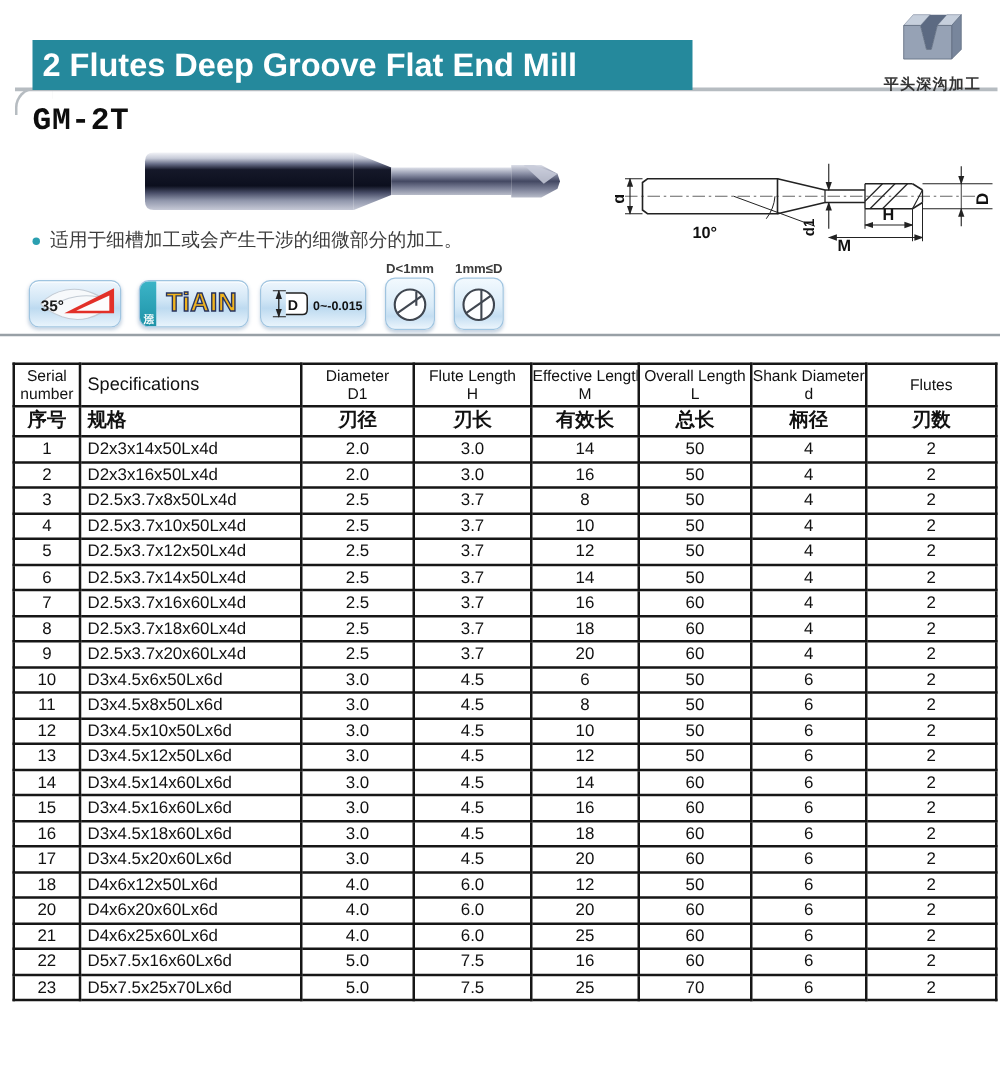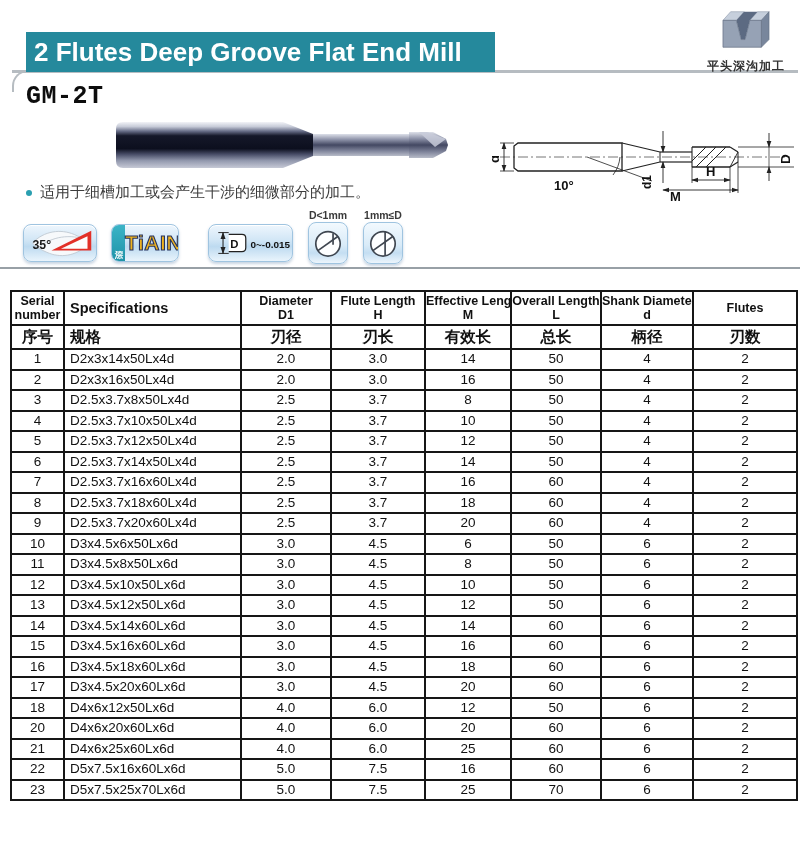--- a/index.html
+++ b/index.html
@@ -4,42 +4,42 @@
 <style>
   html,body{margin:0;padding:0;}
   body{width:800px;height:854px;background:#fff;font-family:"Liberation Sans",sans-serif;position:relative;overflow:hidden;color:#111;}
   .abs{position:absolute;}
 
   
   .top-rule{left:12px;top:70px;width:786px;height:2.5px;background:#b6bcc1;z-index:1;}
   .rule-corner{left:12px;top:70px;width:28px;height:20px;border-top:2.5px solid #b6bcc1;border-left:2.5px solid #b6bcc1;border-top-left-radius:16px;z-index:1;background:transparent;}
 
   
-  .banner{left:26px;top:32px;width:469px;height:40px;background:#25899c;color:#fff;
+  .banner{left:26px;top:32px;width:528px;height:40px;background:#25899c;color:#fff;
     font-size:26px;font-weight:bold;line-height:40px;padding-left:8px;box-sizing:border-box;
     white-space:nowrap;z-index:2;letter-spacing:0;}
 
   
   .corner-block{left:698px;top:5px;width:96px;text-align:center;z-index:2;}
   .corner-block .cap{font-size:12px;font-weight:bold;color:#333;margin-top:1px;letter-spacing:1px;font-family:Liberation Mono, monospace;}
 
   .model{left:26px;top:82px;font-size:25px;font-weight:bold;color:#0d0d0d;letter-spacing:.5px;font-family:Liberation Mono, monospace;}
 
   .photo{left:113px;top:121px;width:335px;height:48px;}
 
   .feature{left:26px;top:183px;font-size:15px;color:#3c3c3c;display:flex;align-items:center;}
   .feature .dot{width:6px;height:6px;border-radius:50%;background:#2a9fb0;margin-right:8px;flex:0 0 auto;}
 
   
   .badge{border-radius:8px;border:1px solid #9fc4e0;box-sizing:border-box;
     background:linear-gradient(180deg,#eef6fd 0%,#d3e7f6 40%,#bddaf0 60%,#e9f4fc 100%);
     box-shadow:0 2px 3px rgba(130,160,190,.45), inset 0 1px 0 #fff;
     display:flex;align-items:center;justify-content:center;overflow:hidden;}
   .b-helix{left:23px;top:224px;width:74px;height:38px;}
-  .b-coat{left:111px;top:224px;width:68px;height:38px;padding:0;justify-content:flex-start;}
+  .b-coat{left:111px;top:224px;width:88px;height:38px;padding:0;justify-content:flex-start;}
   .b-tol{left:208px;top:224px;width:85px;height:38px;}
   .coat-strip{width:13px;height:100%;background:linear-gradient(180deg,#3cb4c7,#1e93a8);
     color:#fff;font-size:9px;line-height:13px;writing-mode:vertical-rl;text-orientation:upright;
     display:flex;align-items:center;justify-content:center;flex:0 0 auto;}
   .tiain{flex:1;text-align:center;font-size:21px;font-weight:800;color:#f0b41e;
     -webkit-text-stroke:1.1px #27335e;letter-spacing:.5px;}
   .flute-group{width:56px;text-align:center;}
   .fg-small{left:300px;top:209px;}
   .fg-large{left:355px;top:209px;}
   .flute-cap{font-size:10.5px;font-weight:bold;color:#3a3a3a;margin-bottom:1px;white-space:nowrap;}
@@ -48,21 +48,21 @@
     box-shadow:0 2px 3px rgba(130,160,190,.45);display:flex;align-items:center;justify-content:center;}
 
   .drawing{left:492px;top:113px;width:305px;height:102px;}
 
   .mid-rule{left:0;top:267px;width:800px;height:2px;background:#98a0a6;}
 
   
   .tablewrap{left:10px;top:290px;width:786px;}
   table{border-collapse:collapse;table-layout:fixed;width:786px;color:#111;}
   th,td{border:2px solid #161616;text-align:center;padding:0;white-space:nowrap;overflow:hidden;vertical-align:middle;}
-  tr.en th{font-weight:bold;font-size:12.5px;line-height:14px;height:32px;}
+  tr.en th{font-weight:normal;font-size:12.5px;line-height:14px;height:32px;}
   tr.en th.spec{font-size:14.5px;margin-top:32px;}
   tr.zh th{font-weight:bold;font-size:15.5px;height:22px;line-height:22px;}
   tbody td{height:18.5px;line-height:18.5px;font-size:13.5px;}
   .spec{text-align:left !important;padding-left:5px !important;}
 </style>
 </head>
 <body>
 
 <div class="abs top-rule"></div>
 <div class="abs rule-corner"></div>

